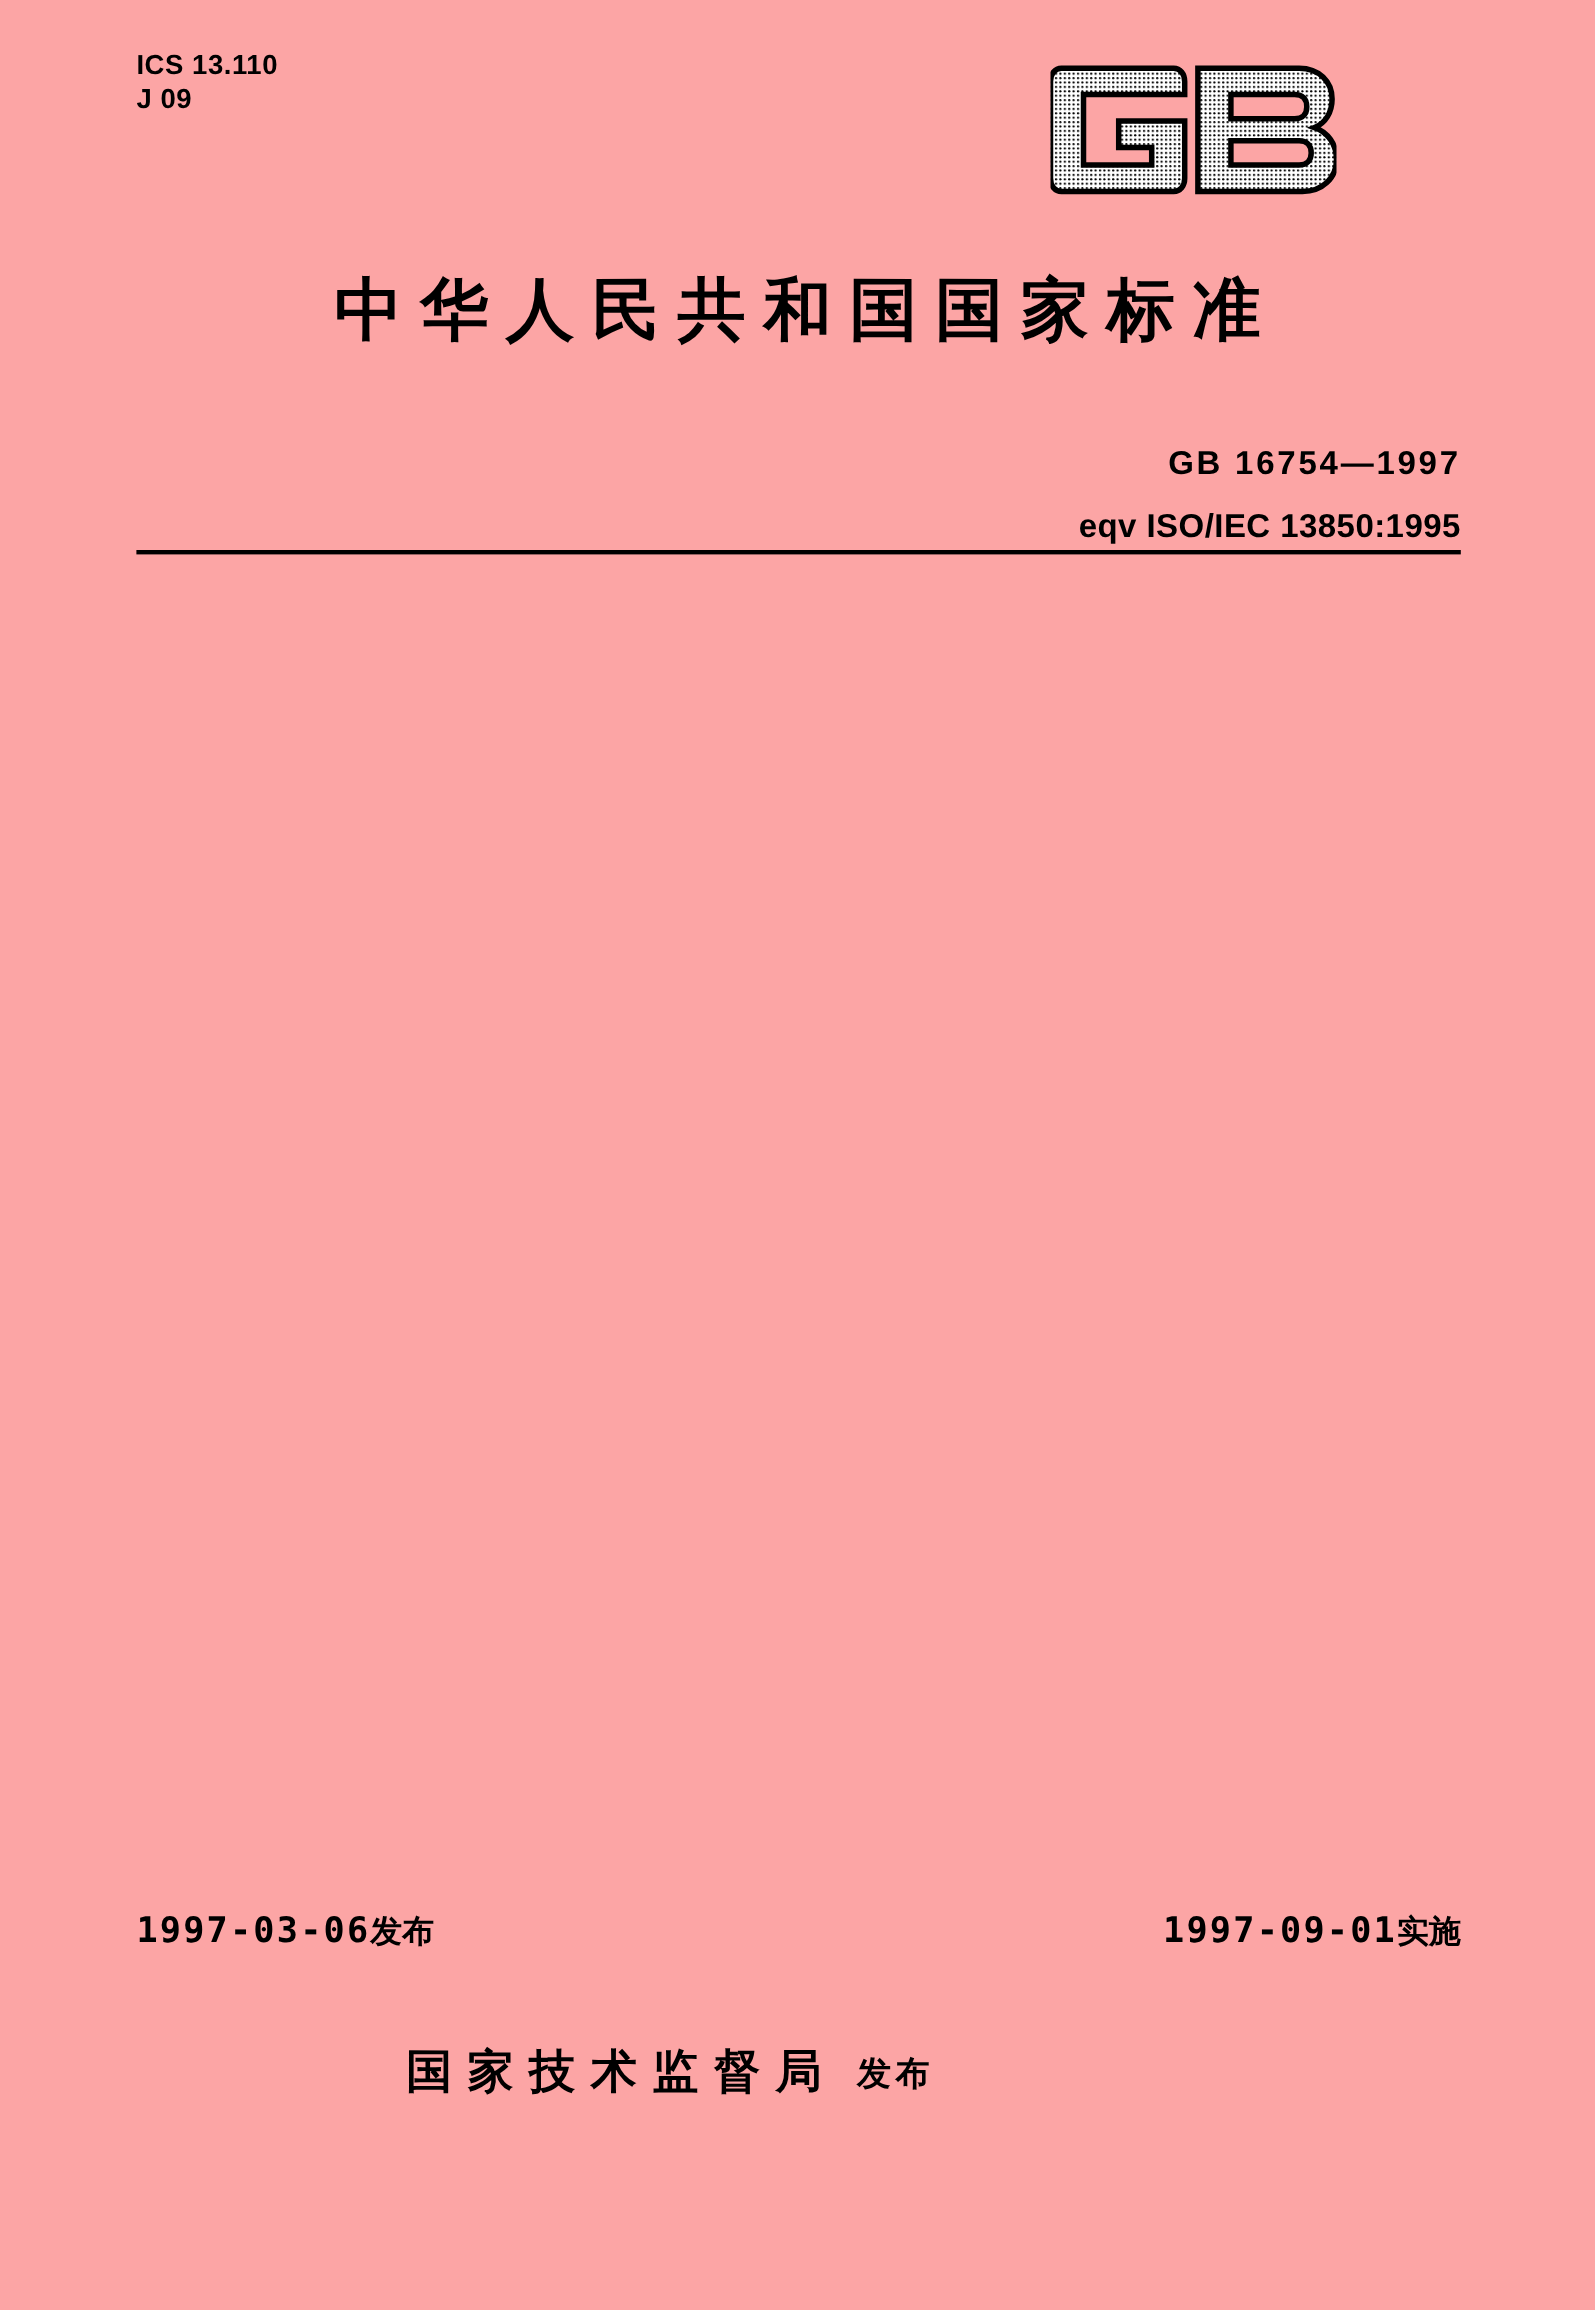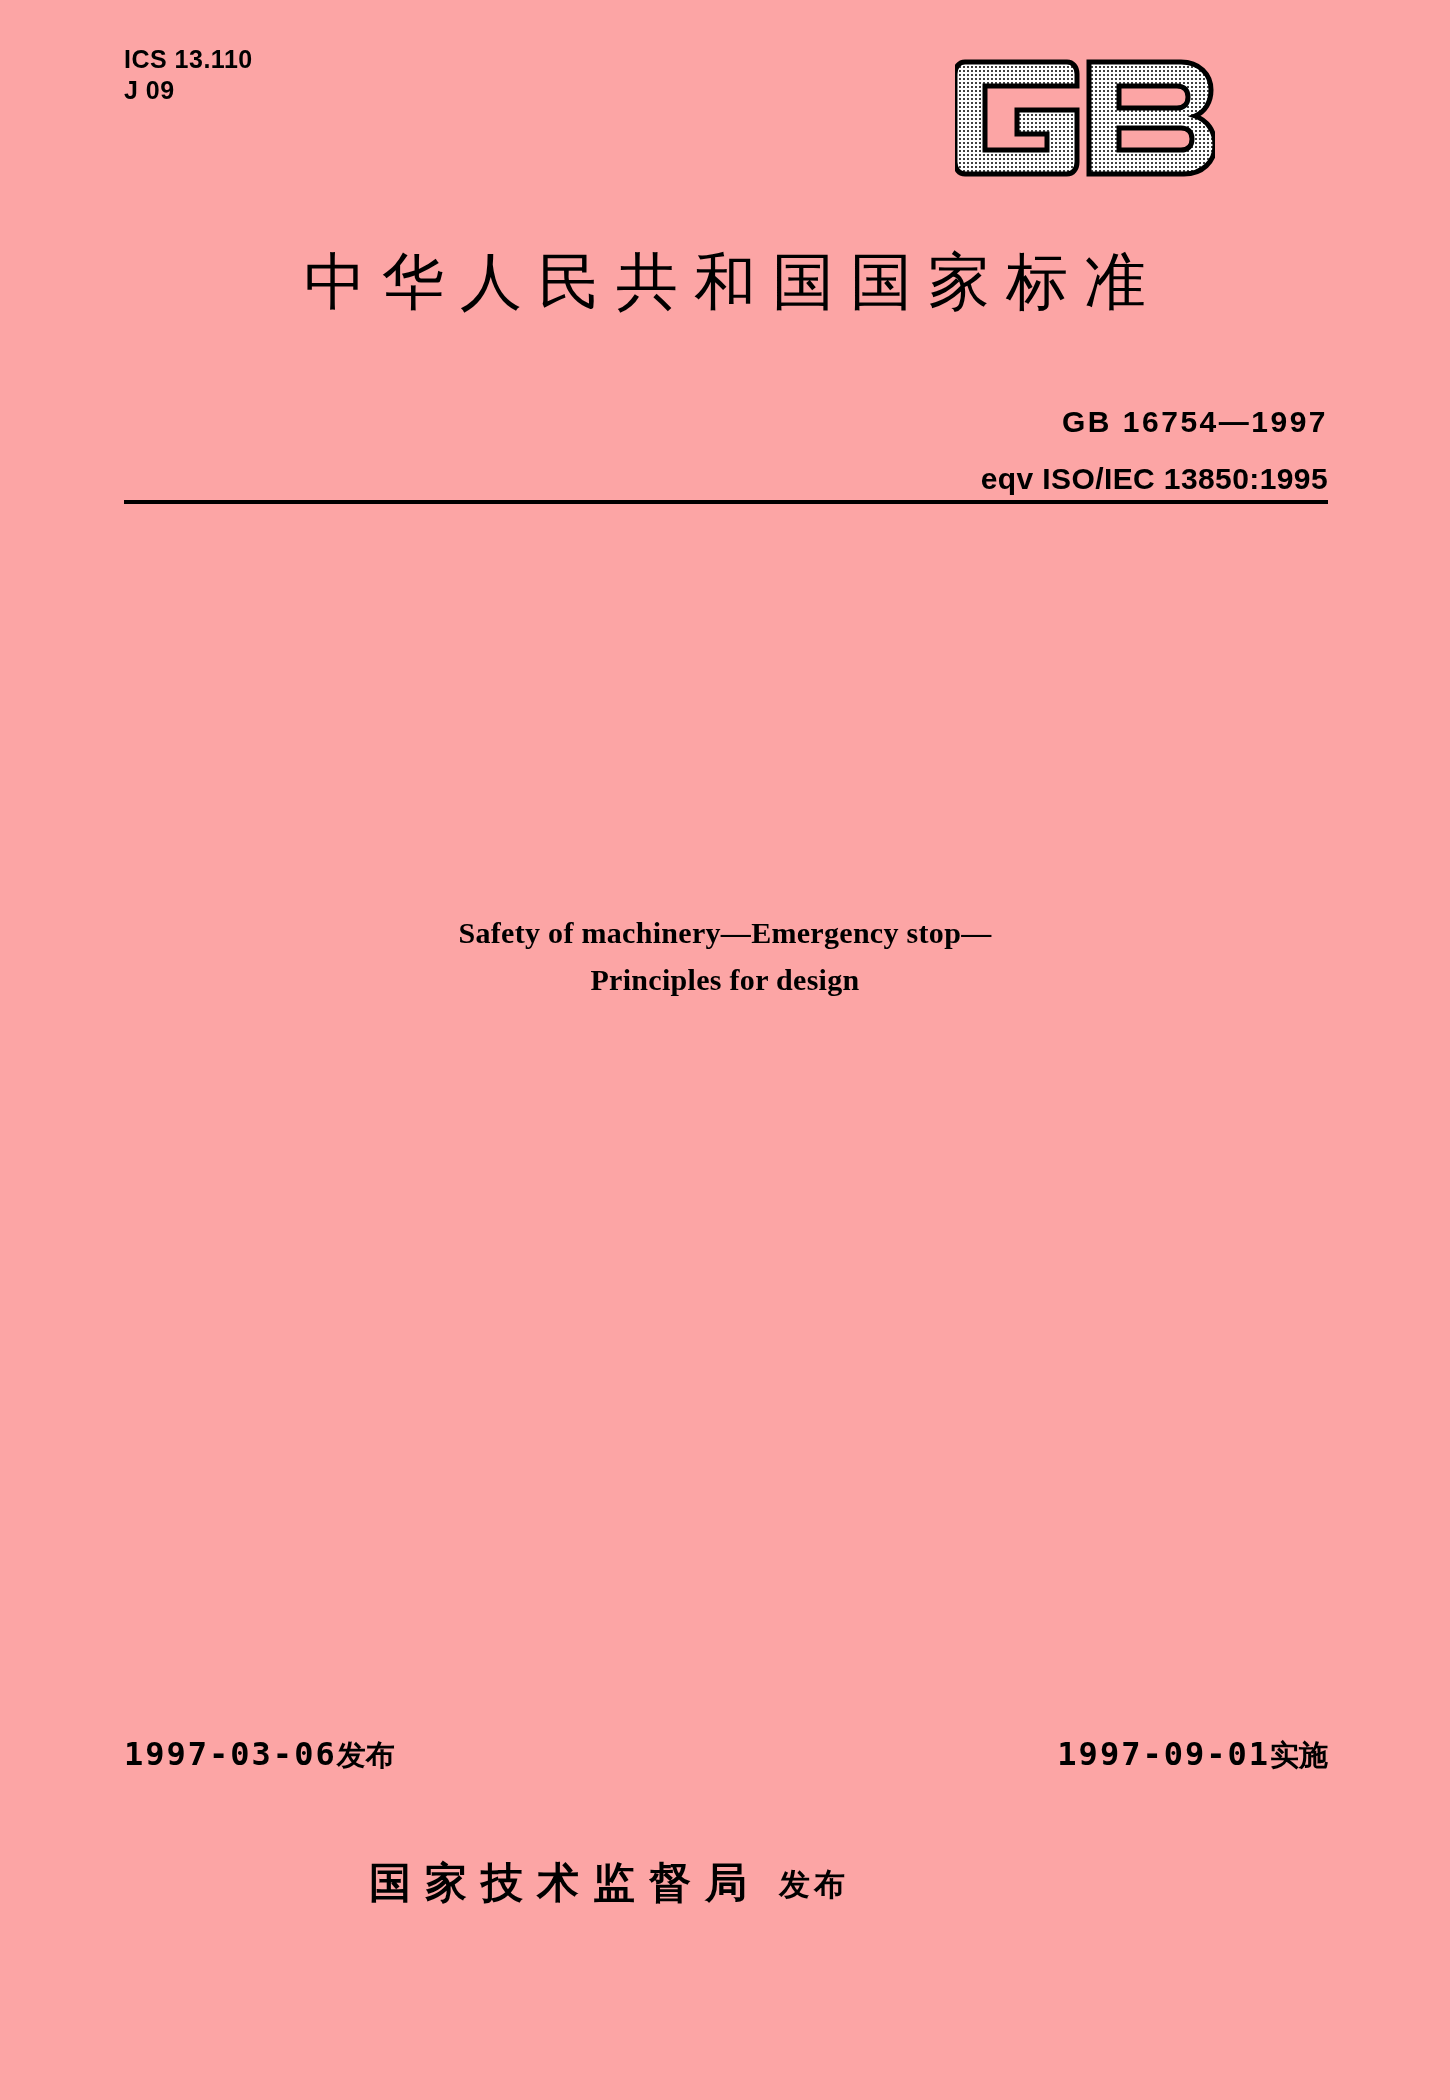--- a/index.html
+++ b/index.html
@@ -49,21 +49,21 @@
   }
 
   
   .cn-standard-title {
     position: absolute;
     left: 0;
     top: 240px;
     width: 1450px;
     text-align: center;
     font-family: "DejaVu Sans", "Liberation Sans", sans-serif;
-    font-weight: normal;
+    font-weight: bold;
     font-size: 62px;
     letter-spacing: 16px;
     text-indent: 16px;
     color: #000;
   }
 
   
   .std-number {
     position: absolute;
     right: 122px;
@@ -199,24 +199,20 @@
   <div class="cn-standard-title">中华人民共和国国家标准</div>
 
   <div class="std-number">
     <div class="gbnum"><span>GB 16754—1997</span></div>
     <div class="eqv">eqv ISO/IEC 13850:1995</div>
   </div>
 
   <div class="rule-top"></div>
 
 
-  <div class="doc-title-en">
-    <div>Safety of machinery—Emergency stop—</div>
-    <div>Principles for design</div>
-  </div>
 
   <div class="dates-row">
     <div class="date-issue">
       <span>1997-03-06</span><span class="date-cn">发布</span>
     </div>
     <div class="date-effective">
       <span>1997-09-01</span><span class="date-cn">实施</span>
     </div>
   </div>
 

